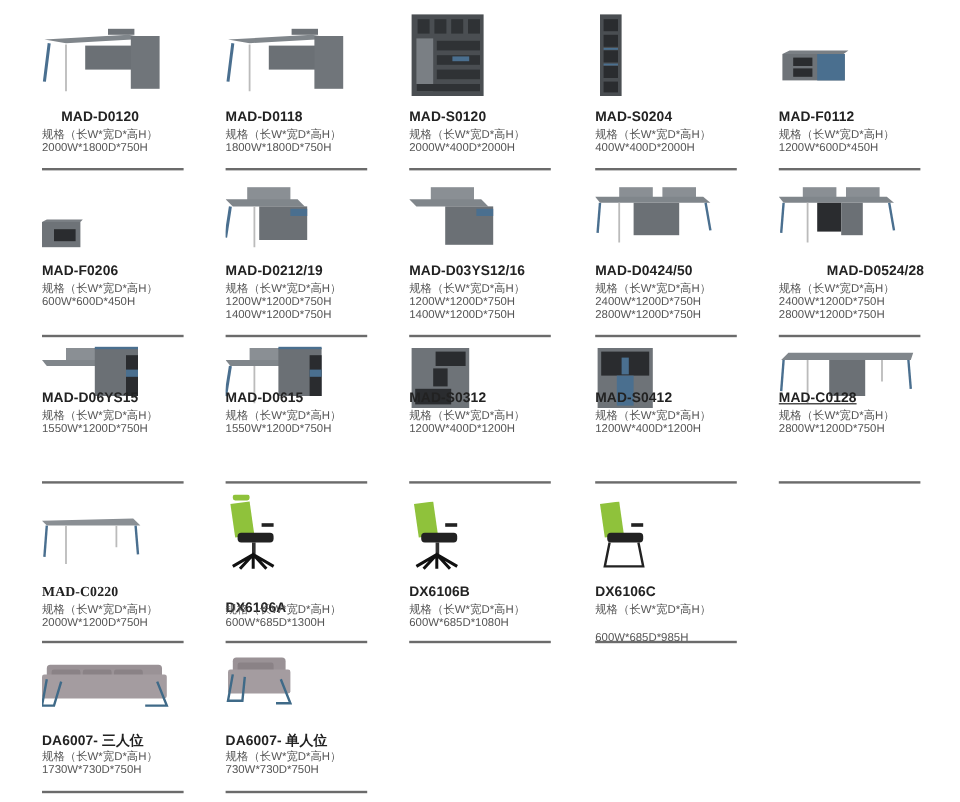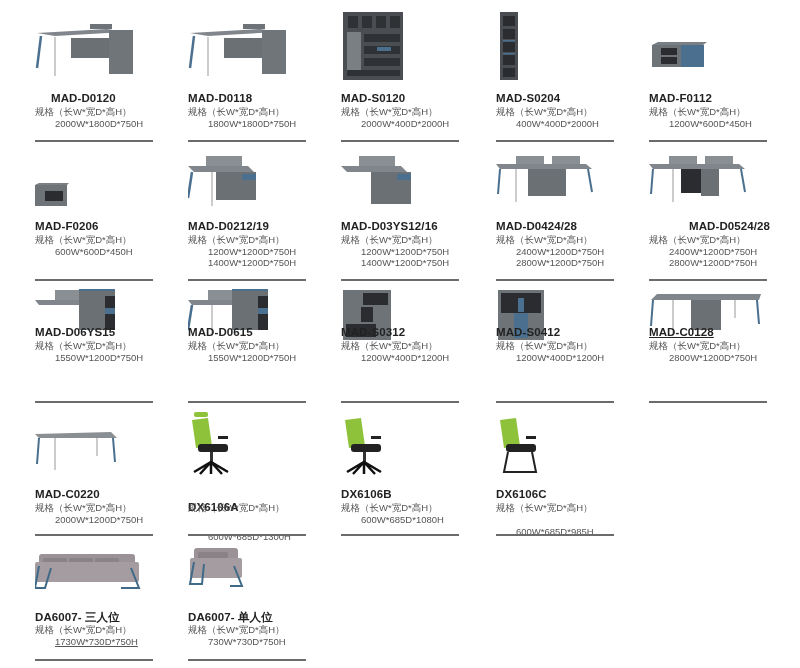--- a/index.html
+++ b/index.html
@@ -2,21 +2,21 @@
 <html><head>
 <meta charset="utf-8">
 <style>
   html, body { margin:0; padding:0; background:#ffffff; }
   body { width:800px; height:668px; position:relative; overflow:hidden;
          font-family:"Liberation Sans", sans-serif; color:#333; }
   .card { position:absolute; width:120px; }
   .img { position:absolute; left:0; width:120px; }
   .title { position:absolute; left:0; font-weight:bold; font-size:11.5px; color:#222; white-space:nowrap; letter-spacing:0.1px; }
   .lbl { position:absolute; left:0; font-size:9.5px; color:#555; white-space:nowrap; }
-  .dim { position:absolute; left:0; font-size:9.5px; color:#555; white-space:nowrap;margin-left:20px; }
+  .dim { position:absolute; left:0; font-size:9.5px; color:#555; white-space:nowrap; }
   .sep { position:absolute; left:0; width:118px; height:2px; background:#6b6b6b; }
   svg { display:block; }
 </style>
 </head>
 <body>
 
 <div class="card" style="left:35px;top:0px;">
   <div class="img" style="top:20px;">
     <svg width="120" height="60" viewBox="0 0 120 60">
         <polygon points="2,13 72,9 90,12 20,16" fill="#80868b"></polygon>
@@ -164,21 +164,21 @@
     <svg width="120" height="58" viewBox="0 0 120 58">
         <rect x="20" y="4" width="28" height="10" fill="#8a8f94"></rect>
         <rect x="56" y="4" width="28" height="10" fill="#8a8f94"></rect>
         <polygon points="0,12 90,12 96,17 4,17" fill="#80868b"></polygon>
         <rect x="32" y="17" width="38" height="27" fill="#6b7075"></rect>
         <line x1="4" y1="17" x2="2" y2="42" stroke="#4a6f8f" stroke-width="2"></line>
         <line x1="20" y1="17" x2="20" y2="50" stroke="#bbb" stroke-width="1.5"></line>
         <line x1="92" y1="17" x2="96" y2="40" stroke="#4a6f8f" stroke-width="2"></line>
       </svg>
   </div>
-  <div class="title" style="top:220px;">MAD-D0424/28</div>
+  <div class="title" style="top:220px;">MAD-D0424/50</div>
   <div class="lbl" style="top:234px;">规格（长W*宽D*高H）</div>
   <div class="dim" style="top:246px;">2400W*1200D*750H</div>
   <div class="dim" style="top:257px;">2800W*1200D*750H</div>
   <div class="sep" style="top:279px;"></div>
 </div>
 
 <div class="card" style="left:649px;top:0px;">
   <div class="img" style="top:152px;">
     <svg width="120" height="58" viewBox="0 0 120 58">
         <rect x="20" y="4" width="28" height="10" fill="#8a8f94"></rect>
@@ -286,40 +286,40 @@
 <div class="card" style="left:35px;top:0px;">
   <div class="img" style="top:428px;">
     <svg width="120" height="44" viewBox="0 0 120 44">
         <polygon points="0,6 76,4 82,10 4,10" fill="#8a8f94"></polygon>
         <line x1="4" y1="10" x2="2" y2="36" stroke="#4a6f8f" stroke-width="2"></line>
         <line x1="20" y1="10" x2="20" y2="42" stroke="#bbb" stroke-width="1.5"></line>
         <line x1="78" y1="10" x2="80" y2="34" stroke="#4a6f8f" stroke-width="2"></line>
         <line x1="62" y1="10" x2="62" y2="28" stroke="#bbb" stroke-width="1.5"></line>
       </svg>
   </div>
-  <div class="title" style="top:488px;">MAD-C0220</div>
+  <div class="title" style="top:488px;font-family:Liberation Serif, serif;">MAD-C0220</div>
   <div class="lbl" style="top:502px;">规格（长W*宽D*高H）</div>
   <div class="dim" style="top:514px;">2000W*1200D*750H</div>
   <div class="sep" style="top:534px;"></div>
 </div>
 
 <div class="card" style="left:188px;top:0px;">
   <div class="img" style="top:412px;">
     <svg width="120" height="64" viewBox="0 0 120 64">
         <rect x="6" y="0" width="14" height="5" rx="2" fill="#8fc23b"></rect>
         <polygon points="4,8 20,6 24,34 8,36" fill="#8fc23b"></polygon>
         <rect x="10" y="32" width="30" height="8" rx="3" fill="#222"></rect>
         <rect x="30" y="24" width="10" height="3" fill="#222"></rect>
         <rect x="22" y="40" width="3" height="10" fill="#333"></rect>
         <path d="M6,60 L23,50 L40,60 M23,50 L23,62 M12,62 L23,50 L34,62" stroke="#111" stroke-width="2.5" fill="none"></path>
       </svg>
   </div>
   <div class="title" style="top:501px;">DX6106A</div>
   <div class="lbl" style="top:502px;">规格（长W*宽D*高H）</div>
-  <div class="dim" style="top:531px;">600W*685D*1300H</div>
+  <div class="dim" style="top:514px;">600W*685D*1300H</div>
   <div class="sep" style="top:534px;"></div>
 </div>
 
 <div class="card" style="left:341px;top:0px;">
   <div class="img" style="top:418px;">
     <svg width="120" height="58" viewBox="0 0 120 58">
         <polygon points="4,2 20,0 24,28 8,30" fill="#8fc23b"></polygon>
         <rect x="10" y="26" width="30" height="8" rx="3" fill="#222"></rect>
         <rect x="30" y="18" width="10" height="3" fill="#222"></rect>
         <rect x="22" y="34" width="3" height="10" fill="#333"></rect>
@@ -354,21 +354,21 @@
         <rect x="8" y="14" width="24" height="12" rx="2" fill="#8a8286"></rect>
         <rect x="34" y="14" width="24" height="12" rx="2" fill="#8a8286"></rect>
         <rect x="60" y="14" width="24" height="12" rx="2" fill="#8a8286"></rect>
         <rect x="0" y="18" width="104" height="20" rx="2" fill="#a49ca0"></rect>
         <path d="M4,22 L0,44 L10,44 L16,24" stroke="#3f6a88" stroke-width="2" fill="none"></path>
         <path d="M96,24 L104,44 L86,44" stroke="#3f6a88" stroke-width="2" fill="none"></path>
       </svg>
   </div>
   <div class="title" style="top:610px;">DA6007- 三人位</div>
   <div class="lbl" style="top:624px;">规格（长W*宽D*高H）</div>
-  <div class="dim" style="top:636px;text-decoration:underline;">1730W*730D*750H</div>
+  <div class="dim" style="top:636px;">1730W*730D*750H</div>
   <div class="sep" style="top:659px;"></div>
 </div>
 
 <div class="card" style="left:188px;top:0px;">
   <div class="img" style="top:544px;">
     <svg width="120" height="50" viewBox="0 0 120 50">
         <rect x="6" y="4" width="44" height="24" rx="3" fill="#9a9296"></rect>
         <rect x="10" y="8" width="30" height="10" rx="2" fill="#8a8286"></rect>
         <rect x="2" y="14" width="52" height="20" rx="2" fill="#a49ca0"></rect>
         <path d="M6,18 L2,40 L14,40 L16,20" stroke="#3f6a88" stroke-width="2" fill="none"></path>

